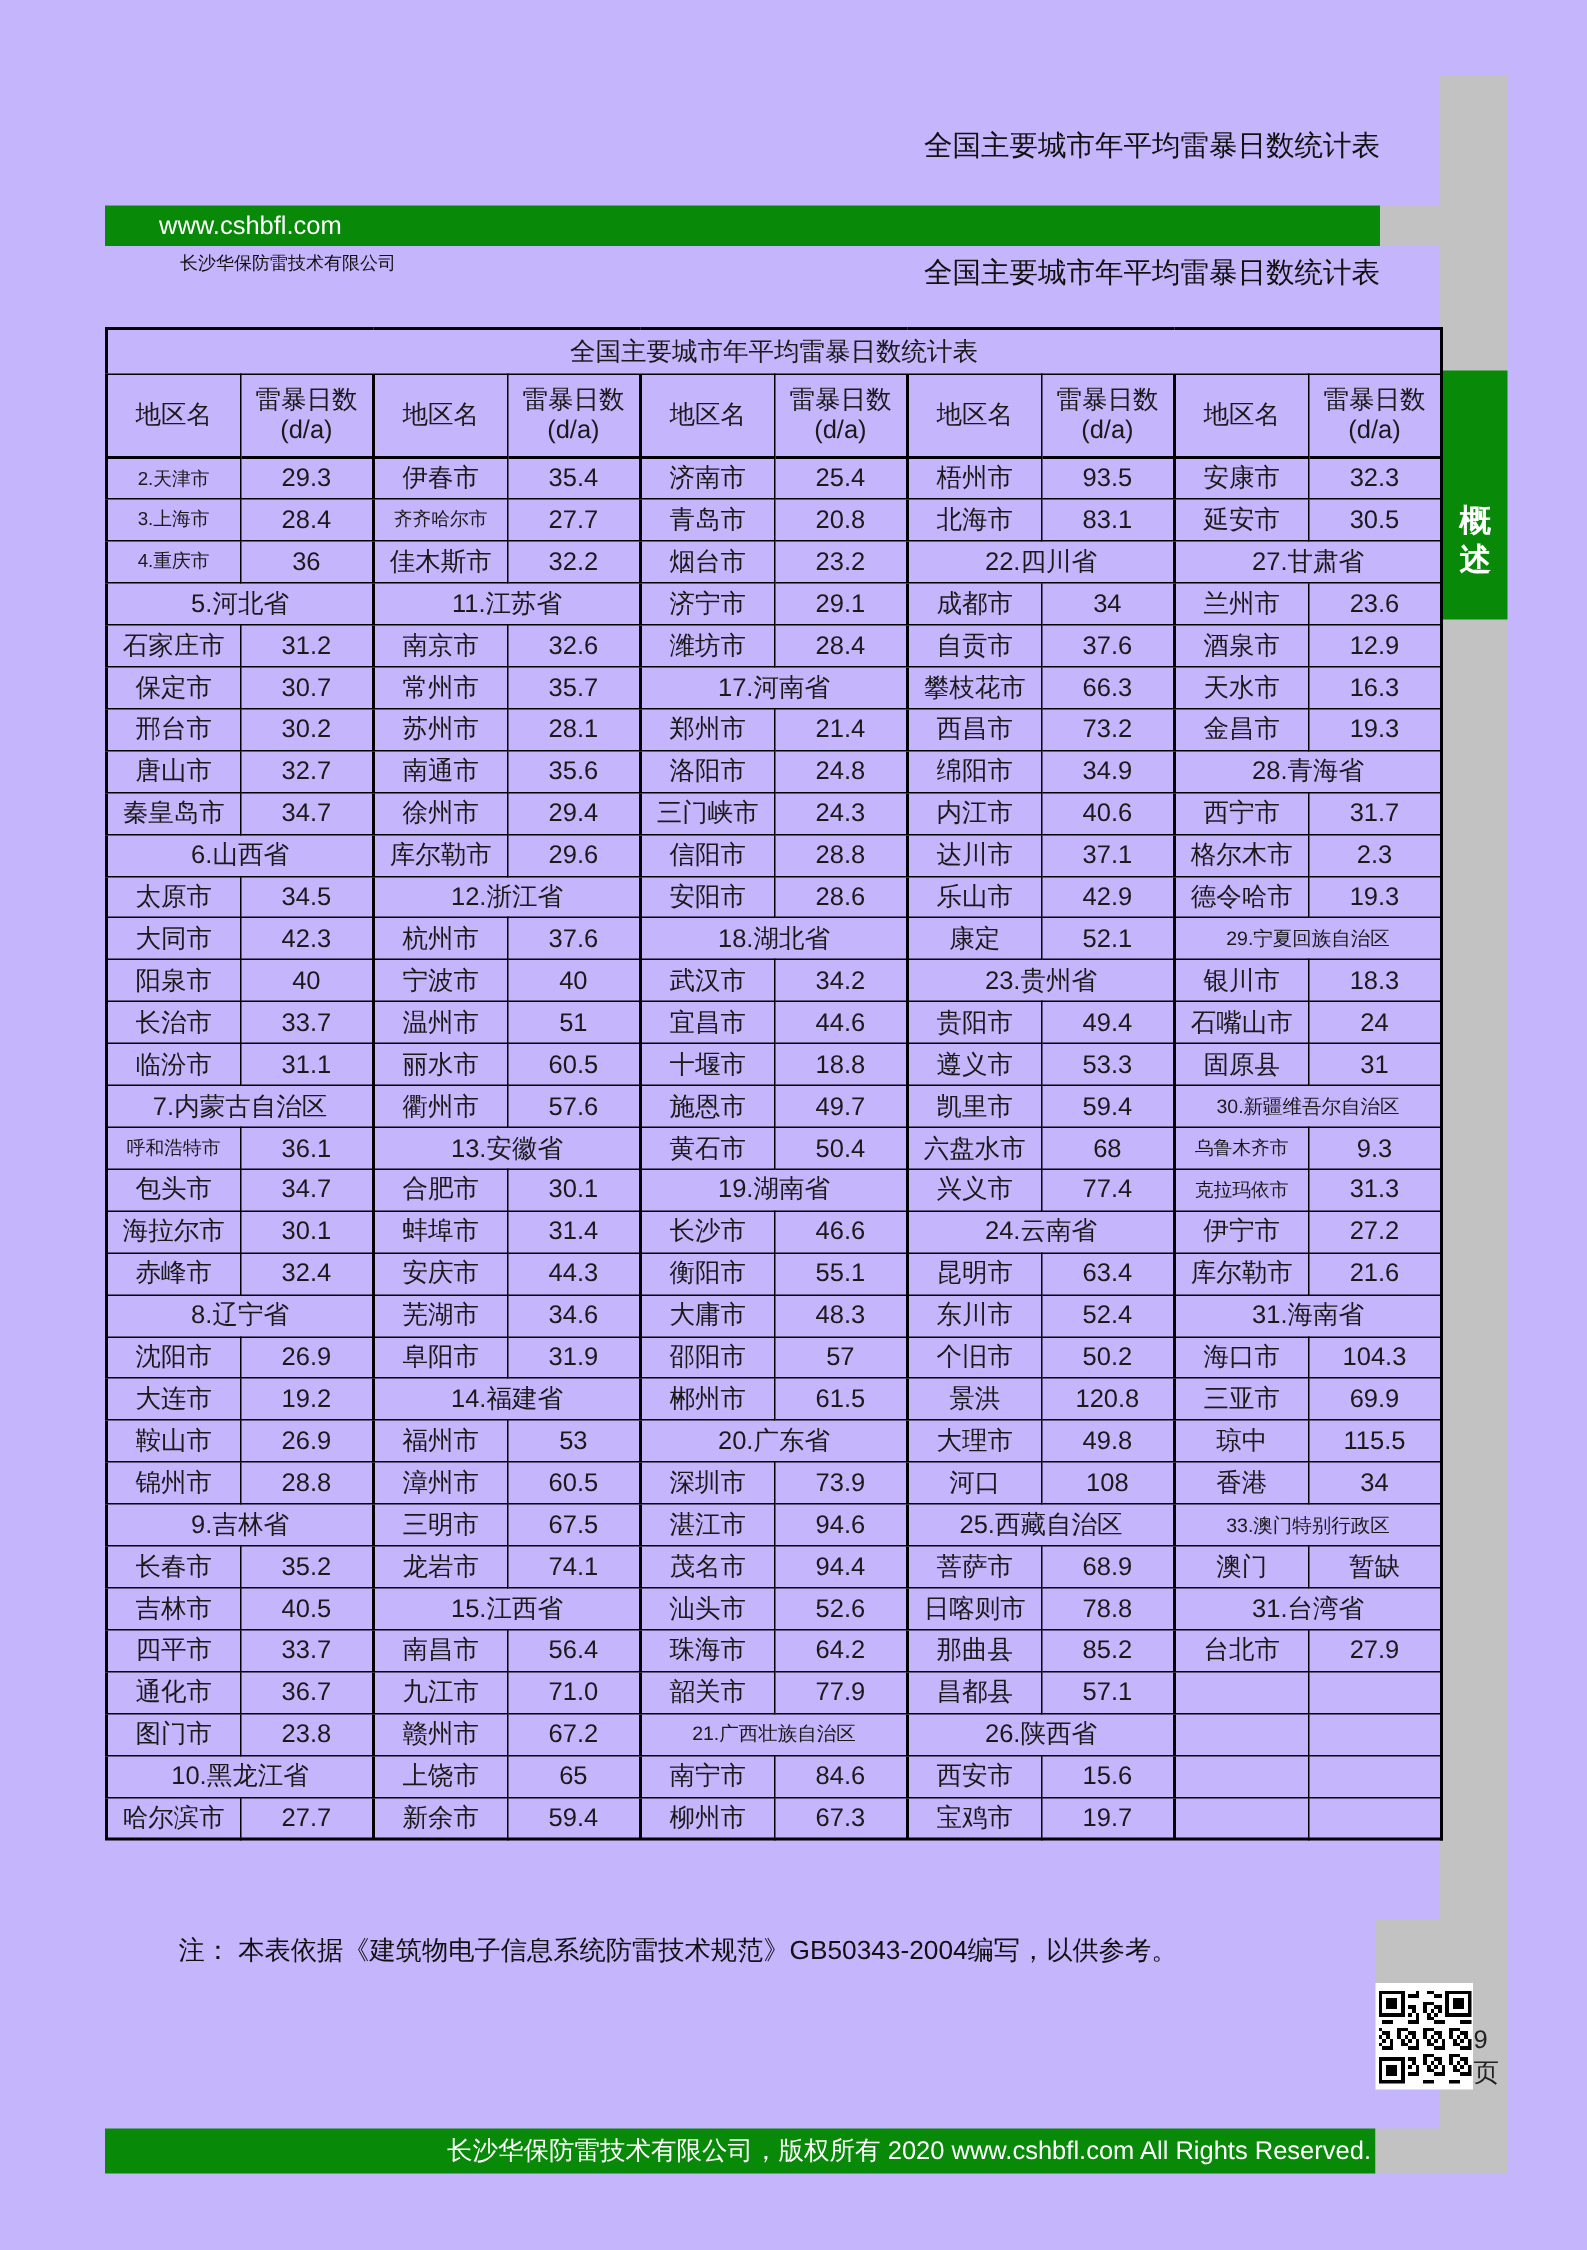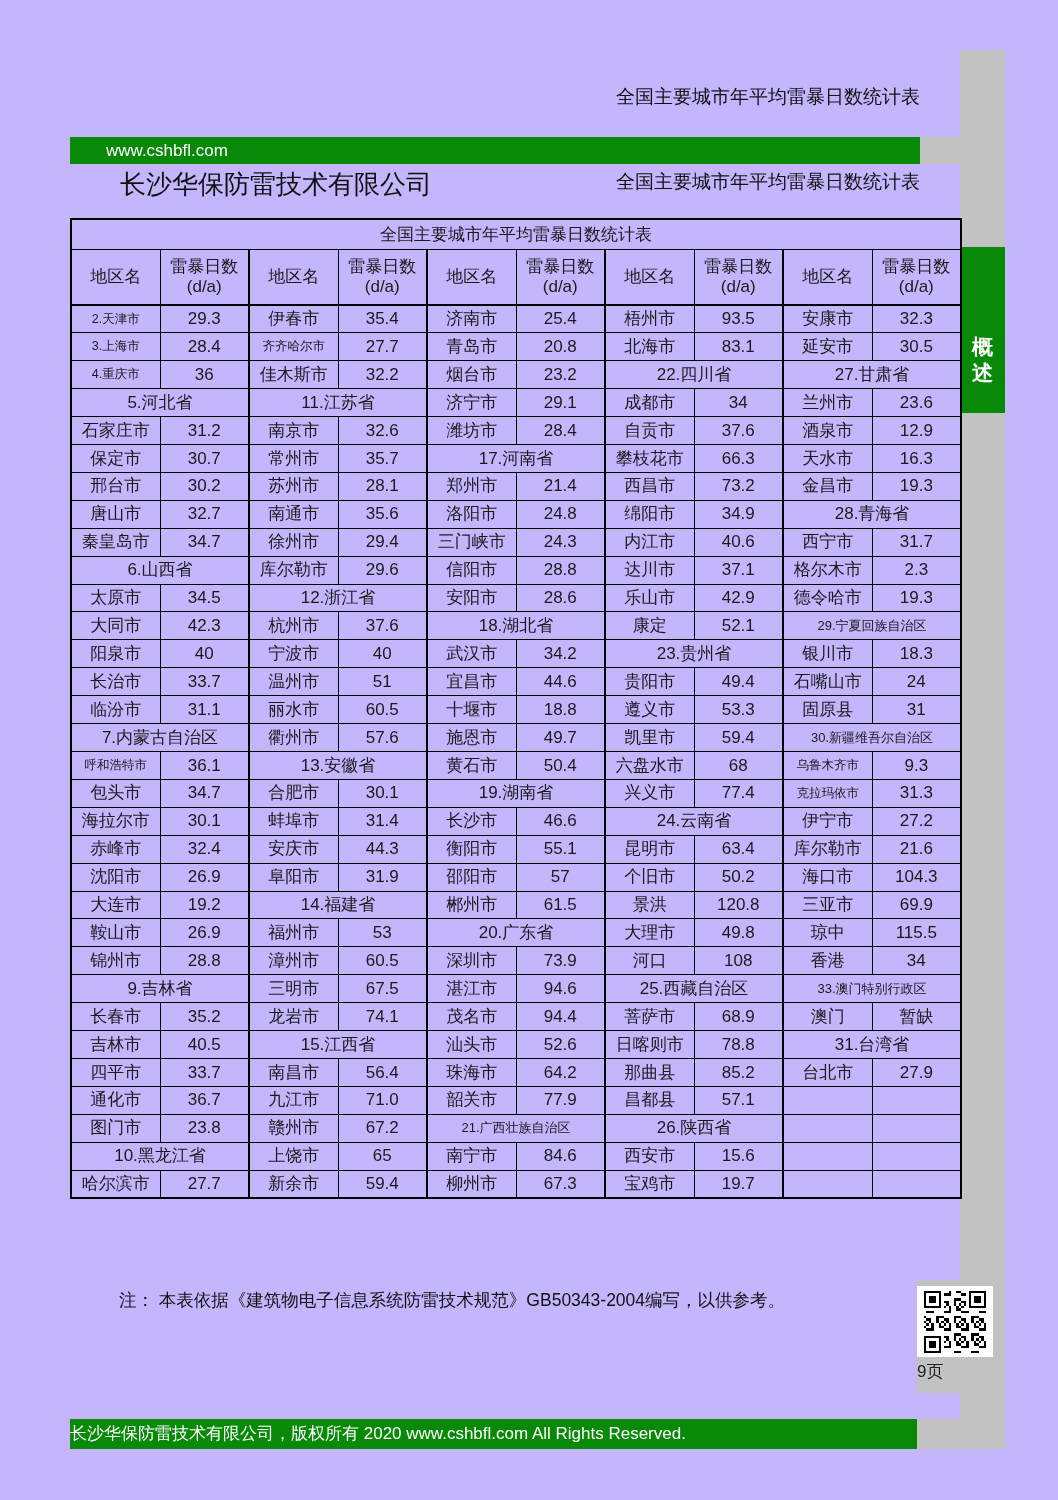--- a/index.html
+++ b/index.html
@@ -11,46 +11,46 @@
   #banner-gray-ext{position:absolute;left:920px;top:137px;width:85px;height:27px;background:var(--gray);}
   #overview-tab{position:absolute;left:960px;top:247px;width:45px;height:166px;background:var(--green);
         display:flex;align-items:center;justify-content:center;}
   #overview-tab span{writing-mode:vertical-rl;color:#fff;font-size:21px;font-weight:bold;
         letter-spacing:26px;text-indent:10px;transform:translateY(10px);}
 
   
   #top-title{position:absolute;left:70px;top:84px;width:850px;text-align:right;font-size:19px;}
   #banner{position:absolute;left:70px;top:137px;width:850px;height:27px;background:var(--green);
         color:#fff;font-size:17px;line-height:27px;padding-left:36px;box-sizing:border-box;}
-  #company-name{position:absolute;left:120px;top:167px;font-size:26px;}
+  #company-name{position:absolute;left:120px;top:167px;font-size:12px;}
   #header-right-title{position:absolute;left:70px;top:169px;width:850px;text-align:right;font-size:19px;}
 
   
   #main-table{position:absolute;left:70px;top:218px;width:890px;border-collapse:collapse;
         table-layout:fixed;font-size:17px;color:#1a1a1a;text-align:center;border:2px solid #000;}
   #main-table td,#main-table th{border:1px solid #000;padding:0;font-weight:normal;
         white-space:nowrap;overflow:hidden;line-height:1.05;vertical-align:middle;}
   #table-title-cell{height:29px;border-bottom:2px solid #000;font-size:17px;}
   #thead-row th{height:54px;border-bottom-width:2px;line-height:1.2;}
   #main-table tbody tr{height:27.92px;}
   .cname,.prov,th.rg{border-left-width:2px !important;}
   .sm{font-size:12.5px;}
   .sp{font-size:13px;text-align:center;}
 
   
   #note-text{position:absolute;left:119px;top:1288px;width:800px;font-size:17.5px;}
   #qr-block{position:absolute;left:917px;top:1280px;width:88px;height:113px;background:var(--gray);
-        display:flex;flex-direction:column;align-items:flex-start;}
+        display:flex;align-items:flex-end;}
   #qr-white{margin-top:6px;width:76px;height:71px;background:#fff;
         display:flex;align-items:center;justify-content:center;}
   #page-number{margin-top:3px;font-size:17px;color:#222;}
 
   
   #footer-bar{position:absolute;left:70px;top:1419px;width:847px;height:30px;background:var(--green);
-        color:#fff;font-size:17px;line-height:30px;box-sizing:border-box;padding-right:3px;}
+        color:#fff;font-size:17px;line-height:30px;text-align:right;box-sizing:border-box;padding-right:3px;}
   #footer-gray-ext{position:absolute;left:917px;top:1419px;width:88px;height:30px;background:var(--gray);}
 </style>
 </head>
 <body>
 
 <div class="page">
 
   <div id="top-title">全国主要城市年平均雷暴日数统计表</div>
 
   <div id="side-band"></div>
@@ -314,20 +314,30 @@
           <td class="cname">赤峰市</td>
           <td class="cval">32.4</td>
           <td class="cname">安庆市</td>
           <td class="cval">44.3</td>
           <td class="cname">衡阳市</td>
           <td class="cval">55.1</td>
           <td class="cname">昆明市</td>
           <td class="cval">63.4</td>
           <td class="cname">库尔勒市</td>
           <td class="cval">21.6</td>
+        </tr>
+        <tr>
+          <td colspan="2" class="prov">8.辽宁省</td>
+          <td class="cname">芜湖市</td>
+          <td class="cval">34.6</td>
+          <td class="cname">大庸市</td>
+          <td class="cval">48.3</td>
+          <td class="cname">东川市</td>
+          <td class="cval">52.4</td>
+          <td colspan="2" class="prov">31.海南省</td>
         </tr>
         <tr>
           <td class="cname">沈阳市</td>
           <td class="cval">26.9</td>
           <td class="cname">阜阳市</td>
           <td class="cval">31.9</td>
           <td class="cname">邵阳市</td>
           <td class="cval">57</td>
           <td class="cname">个旧市</td>
           <td class="cval">50.2</td>

